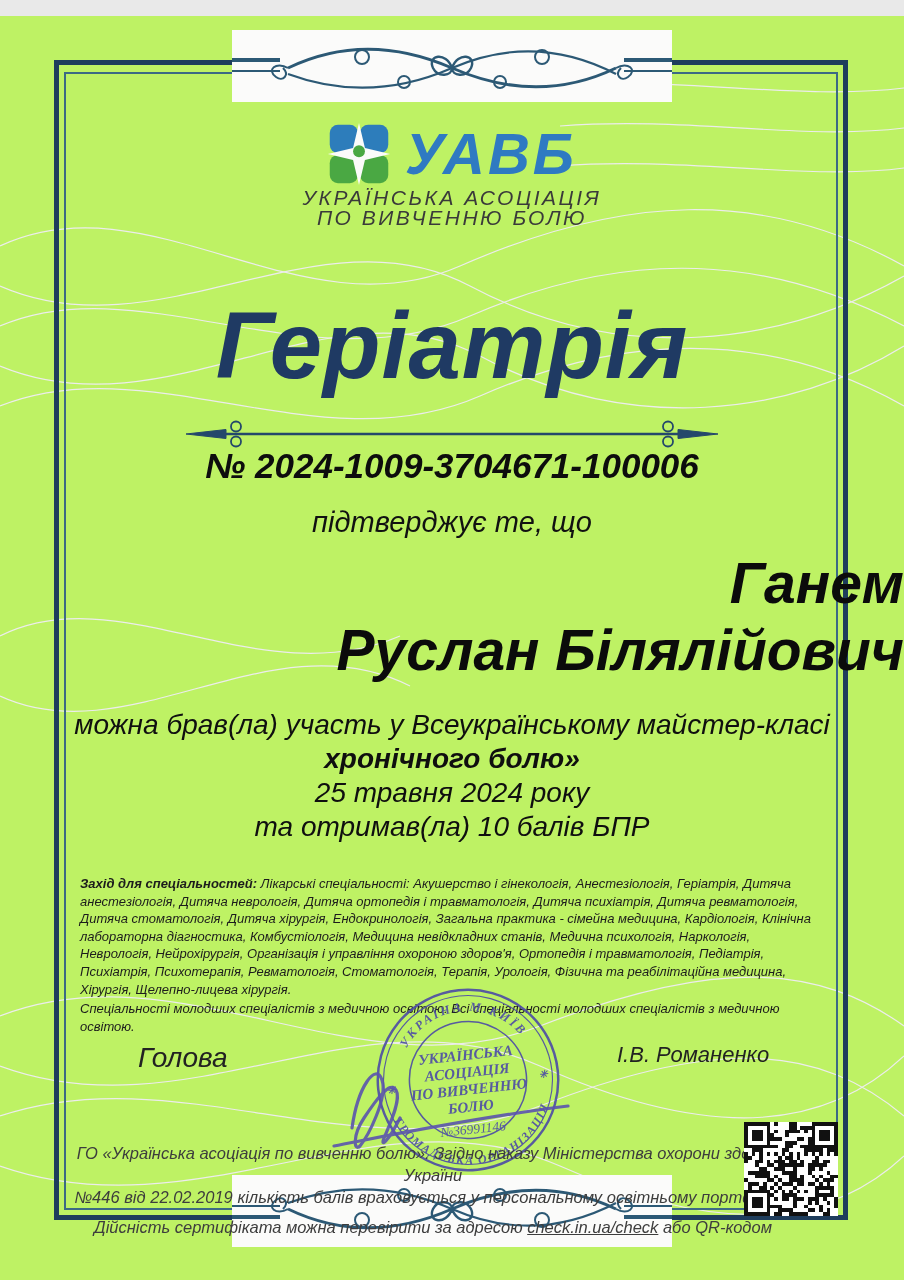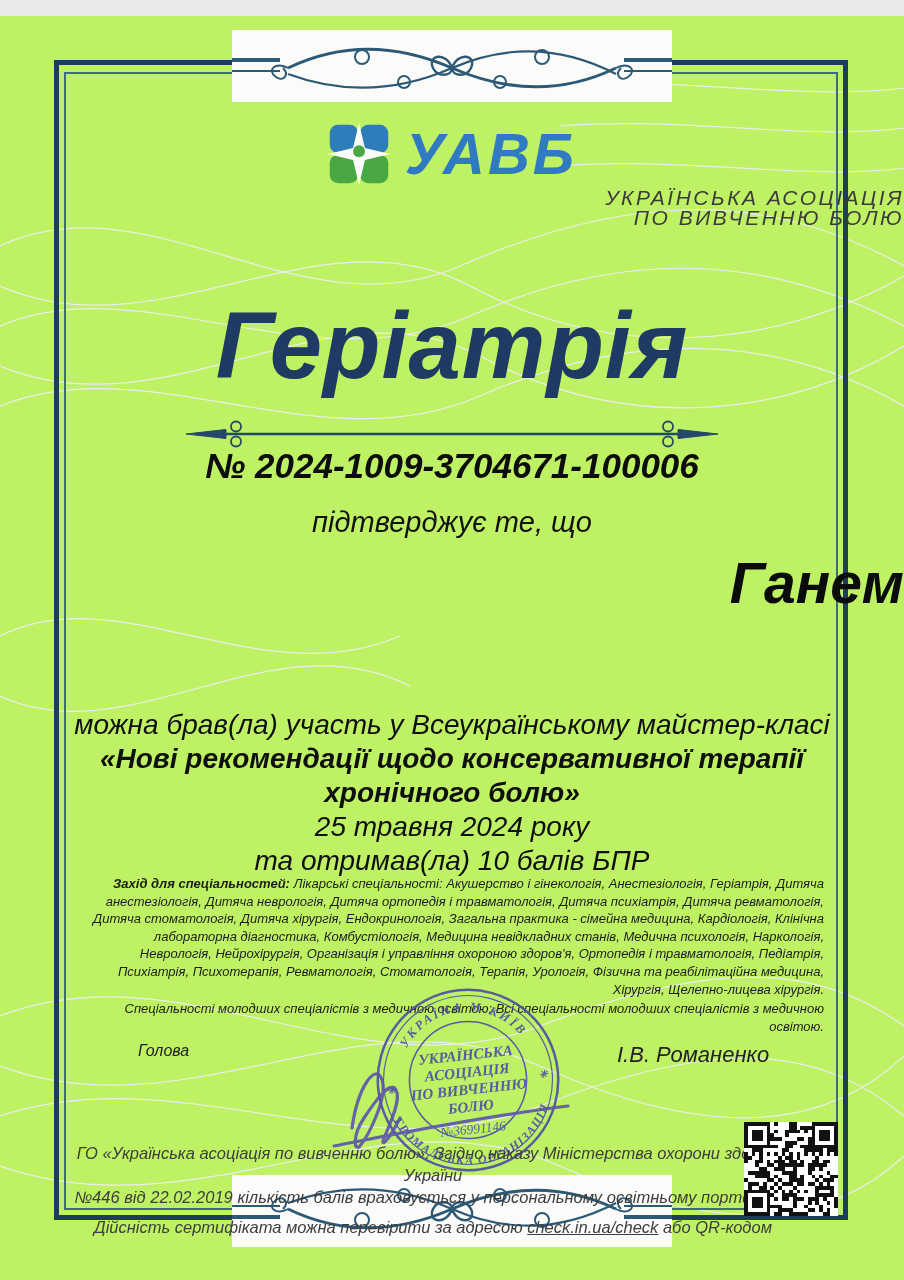--- a/index.html
+++ b/index.html
@@ -6,40 +6,40 @@
   body{font-family:"Liberation Sans","DejaVu Sans",sans-serif;background:#e9e9e9;}
   .page{position:relative;width:904px;height:1280px;background:#bef264;overflow:hidden;margin:16px auto;font-style:italic;}
   .bg-texture{position:absolute;inset:0;pointer-events:none;}
   .frame-outer{position:absolute;left:54px;top:44px;right:56px;bottom:76px;border:5px solid #1e3d5c;}
   .frame-inner{position:absolute;left:64px;top:56px;right:66px;bottom:86px;border:2px solid #3c6a84;}
   .ornament{position:absolute;left:50%;transform:translateX(-50%);width:440px;height:72px;background:#fbfbfa;}
   .ornament.top{top:14px;}
   .ornament.bottom{top:1159px;transform:translateX(-50%) scaleY(-1);}
   .logo-row{position:absolute;top:106px;left:0;width:100%;display:flex;justify-content:center;align-items:center;gap:14px;}
   .logo-abbr{font-size:58px;font-weight:600;color:#2f7ac2;letter-spacing:3px;line-height:1;}
-  .org-name{position:absolute;top:172px;left:0;width:100%;text-align:right;color:#3a3a3a;
+  .org-name{position:absolute;top:172px;left:0;width:100%;text-align:center;color:#3a3a3a;
             font-size:21px;letter-spacing:2.5px;line-height:20px;font-weight:400;}
   .cert-title{position:absolute;top:278px;left:0;width:100%;text-align:center;color:#1f3a63;
               font-size:94px;font-weight:bold;letter-spacing:1px;line-height:1.1;}
   .divider{position:absolute;top:402px;left:50%;transform:translateX(-50%);width:540px;height:32px;}
   .cert-number{position:absolute;top:430px;left:0;width:100%;text-align:center;color:#0d0d0d;
                font-size:35px;font-weight:bold;}
   .confirm-text{position:absolute;top:490px;left:0;width:100%;text-align:center;color:#111;font-size:29px;}
   .recipient{position:absolute;top:534px;left:0;width:100%;text-align:right;color:#0b0b0b;
              font-size:57px;font-weight:bold;line-height:67px;}
   .body-block{position:absolute;top:692px;left:52px;width:800px;text-align:center;color:#0f0f0f;
               font-size:28px;line-height:34px;}
   .body-block .bold{font-weight:bold;}
-  .specialties{position:absolute;top:859px;left:80px;width:744px;text-align:right;color:#1c1c1c;
+  .specialties{position:absolute;top:859px;left:80px;width:744px;text-align:left;color:#1c1c1c;
                font-size:13px;line-height:17.6px;}
   .specialties b{font-weight:bold;}
   .specialties .junior{margin-top:2px;}
   .stamp{position:absolute;left:372px;top:968px;width:192px;height:192px;transform:rotate(-6deg);opacity:.92;}
   .signature{position:absolute;left:322px;top:1032px;width:260px;height:110px;opacity:.9;}
-  .sign-role{position:absolute;left:138px;top:1026px;font-size:16px;color:#222;}
+  .sign-role{position:absolute;left:138px;top:1026px;font-size:28px;color:#222;}
   .sign-name{position:absolute;left:617px;top:1026px;font-size:22px;color:#222;text-align:right;}
   .footer{position:absolute;top:1126px;left:58px;width:750px;text-align:center;color:#3d3d3d;
           font-size:16.5px;line-height:22px;}
   .footer .verify{margin-top:8px;}
   .footer .link{text-decoration:underline;color:#3d3d3d;}
   .qr{position:absolute;left:744px;top:1106px;width:94px;height:94px;display:grid;
       grid-template-columns:repeat(25,1fr);grid-template-rows:repeat(25,1fr);background:#fff;}
   .qr span.on{background:#111;}
   svg{display:block;}
 </style>
@@ -126,25 +126,25 @@
       <circle cx="486" cy="23.5" r="5" fill="none" stroke-width="1.8"></circle>
     </g>
   </svg>
 
   <div class="cert-number">№ 2024-1009-3704671-100006</div>
 
   <div class="confirm-text">підтверджує те, що</div>
 
   <div class="recipient">
     <div>Ганем</div>
+    <div>Руслан Білялійович</div>
   </div>
 
   <div class="body-block">
     <div>можна брав(ла) участь у Всеукраїнському майстер-класі</div>
-    <div class="bold">«Нові рекомендації щодо консервативної терапії</div>
     <div class="bold">хронічного болю»</div>
     <div>25 травня 2024 року</div>
     <div>та отримав(ла) 10 балів БПР</div>
   </div>
 
   <div class="specialties">
     <div><b>Захід для спеціальностей:</b><span> Лікарські спеціальності: Акушерство і гінекологія, Анестезіологія, Геріатрія, Дитяча анестезіологія, Дитяча неврологія, Дитяча ортопедія і травматологія, Дитяча психіатрія, Дитяча ревматологія, Дитяча стоматологія, Дитяча хірургія, Ендокринологія, Загальна практика - сімейна медицина, Кардіологія, Клінічна лабораторна діагностика, Комбустіологія, Медицина невідкладних станів, Медична психологія, Наркологія, Неврологія, Нейрохірургія, Організація і управління охороною здоров'я, Ортопедія і травматологія, Педіатрія, Психіатрія, Психотерапія, Ревматологія, Стоматологія, Терапія, Урологія, Фізична та реабілітаційна медицина, Хірургія, Щелепно-лицева хірургія.</span></div>
     <div class="junior">Спеціальності молодших спеціалістів з медичною освітою: Всі спеціальності молодших спеціалістів з медичною освітою.</div>
   </div>
 

